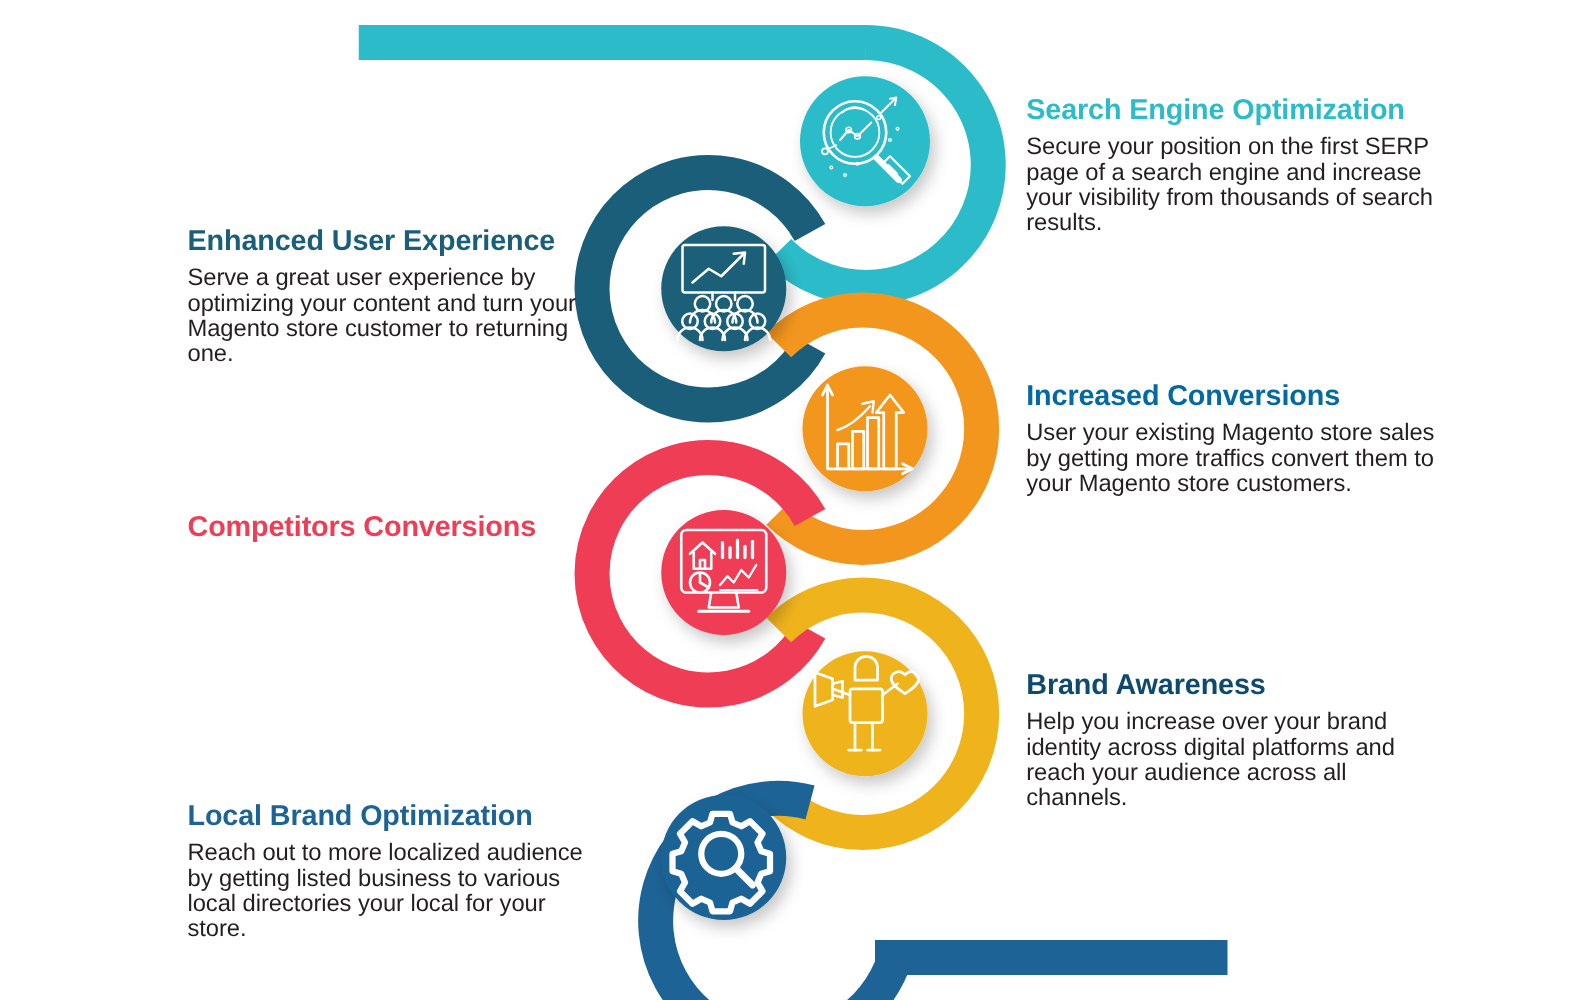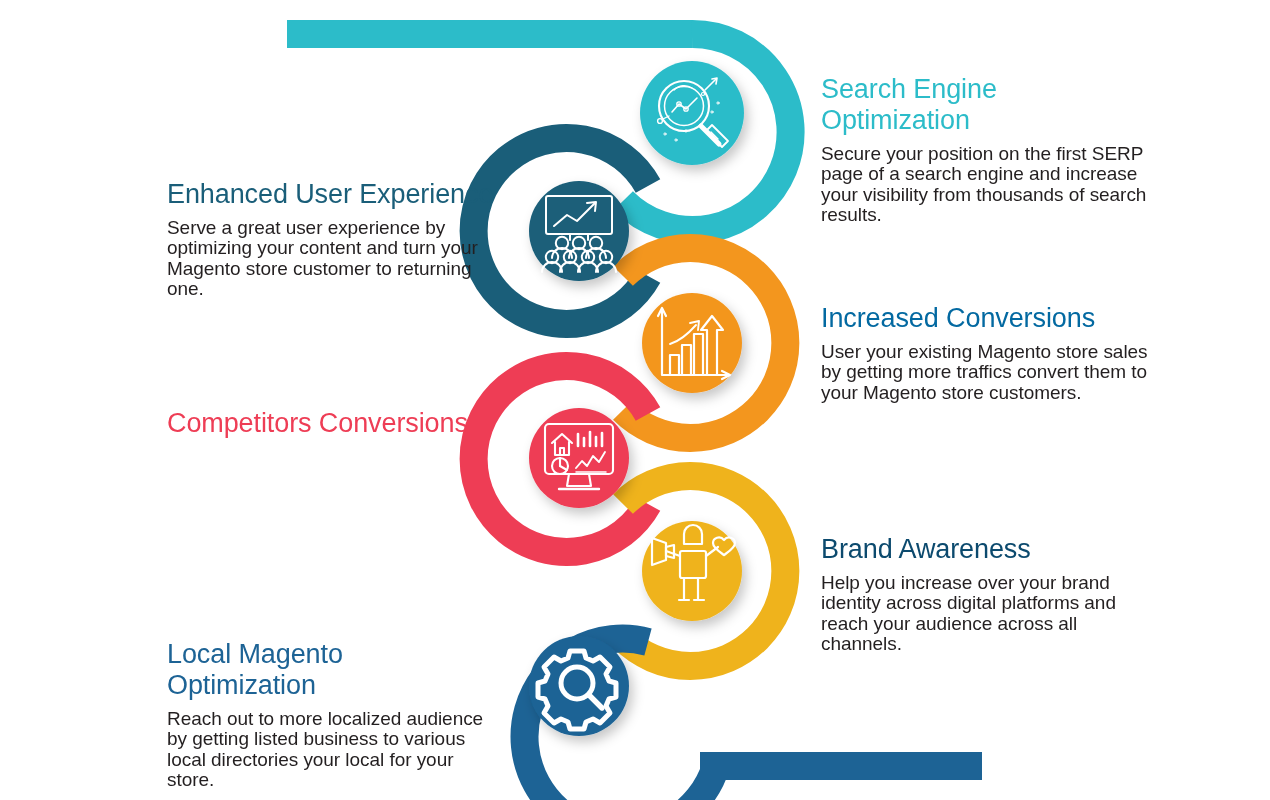--- a/index.html
+++ b/index.html
@@ -8,34 +8,34 @@
     background:#ffffff;
     font-family:"Liberation Sans", sans-serif;
     overflow:hidden;
     position:relative;
   }
   #stage{position:absolute;left:0;top:0;width:1270px;height:800px;}
   #ribbon{position:absolute;left:0;top:0;width:1270px;height:800px;}
   .txt{position:absolute;}
   .txt h2{
     margin:0 0 8px 0;
-    font-size:27px;
-    font-weight:normal;
+    font-size:23px;
+    font-weight:bold;
     letter-spacing:-0.1px;
     line-height:1.15;
   }
   .txt p{
     margin:0;
     font-size:19px;
     line-height:20.3px;
     color:#231f20;
     letter-spacing:-0.05px;
   }
   .right{width:330px;}
-  .left{width:330px;margin-left:17px;}
+  .left{width:330px;}
   
   #b-seo   {left:821px; top:74px;}
   #b-ux    {left:150px; top:179px;}
   #b-conv  {left:821px; top:303px;}
   #b-comp  {left:150px; top:408px;}
   #b-brand {left:821px; top:534px;}
   #b-local {left:150px; top:639px;}
 </style>
 </head>
 <body>
@@ -230,17 +230,17 @@
   <div class="txt left" id="b-comp">
     <h2 style="color: rgb(238, 61, 85);">Competitors Conversions</h2>
   </div>
 
   <div class="txt right" id="b-brand">
     <h2 style="color: #0c4a6e;">Brand Awareness</h2>
     <p>Help you increase over your brand identity across digital platforms and reach your audience across all channels.</p>
   </div>
 
   <div class="txt left" id="b-local">
-    <h2 style="color: rgb(29, 99, 149);">Local Magento Optimization</h2>
+    <h2 style="color: rgb(29, 99, 149);">Local Brand Optimization</h2>
     <p>Reach out to more localized audience by getting listed business to various local directories your local for your store.</p>
   </div>
 
 </div>
 
 </body></html>

